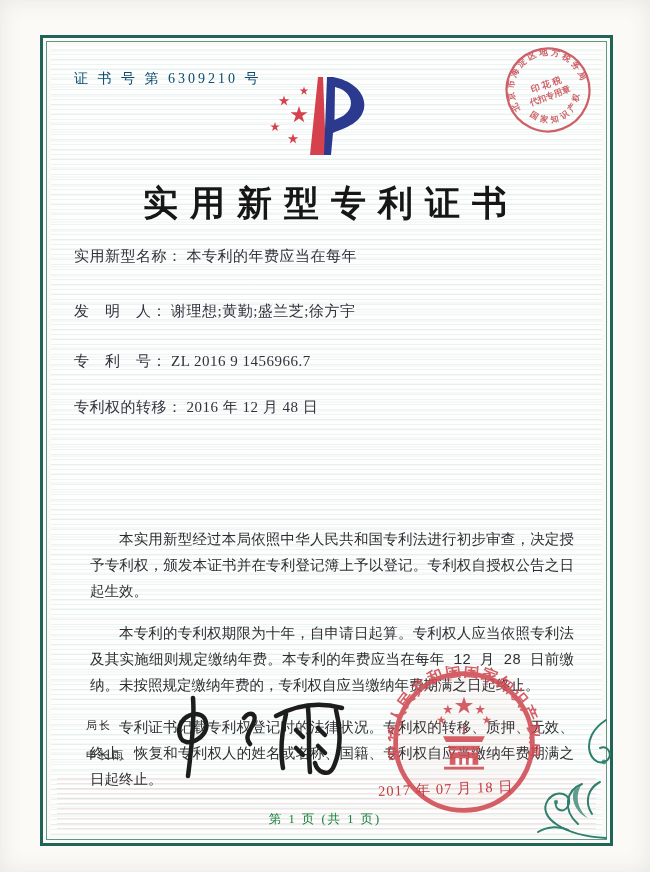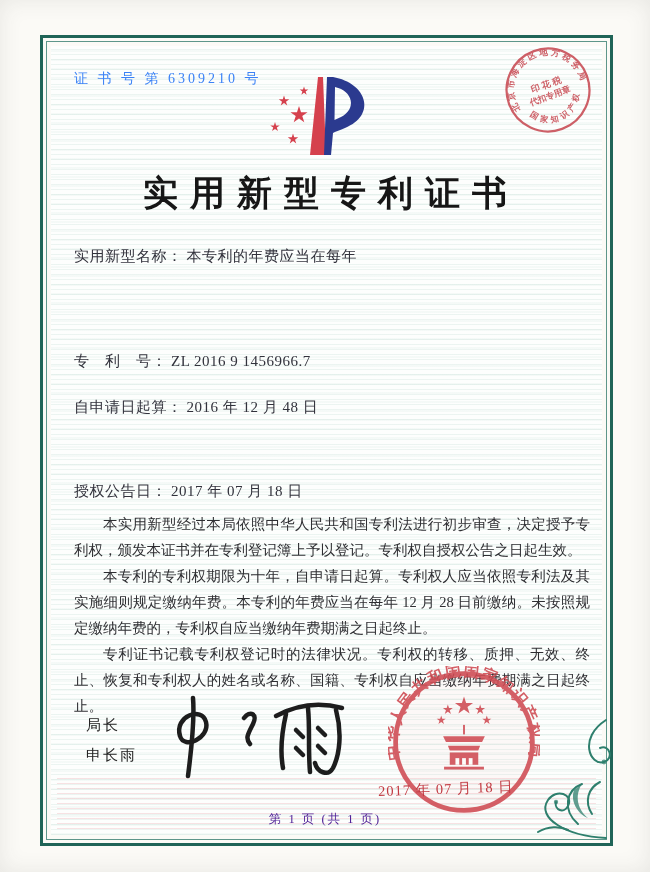--- a/index.html
+++ b/index.html
@@ -10,41 +10,41 @@
   .frame{position:absolute;left:40px;top:35px;right:37px;bottom:26px;border:3px solid #1f6457;}
   .frame-inner{position:absolute;inset:3px;border:1px solid #5d968a;}
   .paper{position:absolute;inset:4px;
      background:
        repeating-linear-gradient(0deg, rgba(110,175,155,0.12) 0 1px, transparent 1px 5px),
        repeating-linear-gradient(0deg, rgba(110,175,155,0.06) 0 2px, transparent 2px 9px),
        #fdfefd;}
   .pink-band{position:absolute;left:6px;right:6px;bottom:6px;height:52px;
      background:repeating-linear-gradient(0deg, rgba(226,125,135,0.22) 0 1px, transparent 1px 5px);}
   
-  .cert-number{position:absolute;left:74px;top:70px;font-size:14px;letter-spacing:3px;color:#3b82f6;}
+  .cert-number{position:absolute;left:74px;top:70px;font-size:14px;letter-spacing:3px;color:#0c4a6e;}
   .logo{position:absolute;left:255px;top:74px;width:140px;height:88px;}
   .tax-stamp{position:absolute;left:503px;top:45px;width:90px;height:90px;transform:rotate(-20deg);opacity:.85;}
-  .title{position:absolute;left:0;top:170px;width:100%;text-align:center;font-size:35px;font-weight:bold;
+  .title{position:absolute;left:0;top:180px;width:100%;text-align:center;font-size:35px;font-weight:bold;
          letter-spacing:12px;text-indent:12px;color:#161616;}
   
   .field{position:absolute;left:74px;right:70px;font-size:15px;color:#32323c;letter-spacing:.5px;white-space:nowrap;}
   .field .lab{color:#32323c;text-align:right;}
   .field .val{margin-left:4px;}
   
   .body-text{position:absolute;left:74px;right:60px;top:511px;font-size:14.5px;line-height:26px;
              color:#2e2e32;text-align:justify;}
-  .body-text p{margin:0;text-indent:2em;}
+  .body-text p{margin:16px;text-indent:2em;font-family:Liberation Mono, monospace;}
   
-  .director{position:absolute;left:86px;top:710px;font-size:15px;color:#222;letter-spacing:2px;line-height:30px;}
+  .director{position:absolute;left:86px;top:710px;font-size:11px;color:#222;letter-spacing:2px;line-height:30px;}
   .signature{position:absolute;left:150px;top:690px;width:215px;height:100px;}
   .seal{position:absolute;left:388px;top:666px;width:152px;height:152px;opacity:.88;}
   .seal-date{position:absolute;left:378px;top:779px;width:170px;font-size:14.5px;color:#c23a42;
              letter-spacing:1px;transform:rotate(-2deg);white-space:nowrap;}
   .footer{position:absolute;left:0;top:811px;width:100%;text-align:center;font-size:12.5px;
-          color:#4c1d95;letter-spacing:2px;}
+          color:#15803d;letter-spacing:2px;}
   .flourish{position:absolute;left:508px;top:718px;width:104px;height:124px;}
 </style>
 </head>
 <body>
 
 <div class="page">
 
   <div class="frame">
     <div class="frame-inner">
       <div class="paper">
@@ -81,28 +81,28 @@
     </text>
     <text x="50" y="47" text-anchor="middle" font-size="10" fill="#c6454e" font-weight="bold">印 花 税</text>
     <text x="50" y="60" text-anchor="middle" font-size="9.5" fill="#c6454e" font-weight="bold">代扣专用章</text>
   </svg>
 
   <div class="title">实用新型专利证书</div>
 
   <div class="field" style="top:247px">
     <span class="lab">实用新型名称：</span><span class="val">本专利的年费应当在每年</span>
   </div>
+  <div class="field" style="top:302px">
+    <span class="lab">发　明　人：</span><span class="val">谢理想;黄勤;盛兰芝;徐方宇</span>
+  </div>
   <div class="field" style="top:352px">
     <span class="lab">专　利　号：</span><span class="val">ZL 2016 9 1456966.7</span>
   </div>
   <div class="field" style="top:398px">
-    <span class="lab">自申请日起算：</span><span class="val">2016 年 12 月 48 日</span>
-  </div>
-  <div class="field" style="top:482px">
-    <span class="lab">授权公告日：</span><span class="val">2017 年 07 月 18 日</span>
+    <span class="lab">专利权的转移：</span><span class="val">2016 年 12 月 48 日</span>
   </div>
 
   <div class="body-text">
     <p>本实用新型经过本局依照中华人民共和国专利法进行初步审查，决定授予专利权，颁发本证书并在专利登记簿上予以登记。专利权自授权公告之日起生效。</p>
     <p>本专利的专利权期限为十年，自申请日起算。专利权人应当依照专利法及其实施细则规定缴纳年费。本专利的年费应当在每年 12 月 28 日前缴纳。未按照规定缴纳年费的，专利权自应当缴纳年费期满之日起终止。</p>
     <p>专利证书记载专利权登记时的法律状况。专利权的转移、质押、无效、终止、恢复和专利权人的姓名或名称、国籍、专利权自应当缴纳年费期满之日起终止。</p>
   </div>
 
   <div class="director">
     <div>局长</div>

